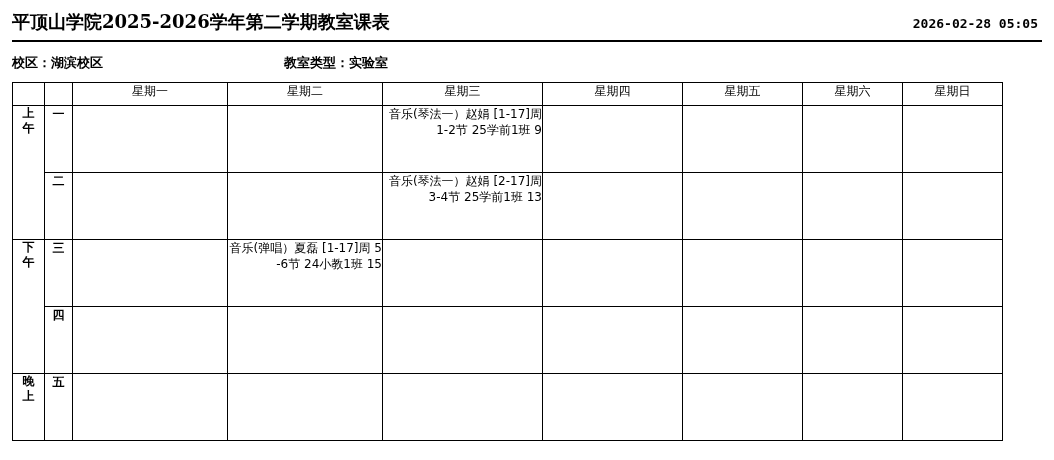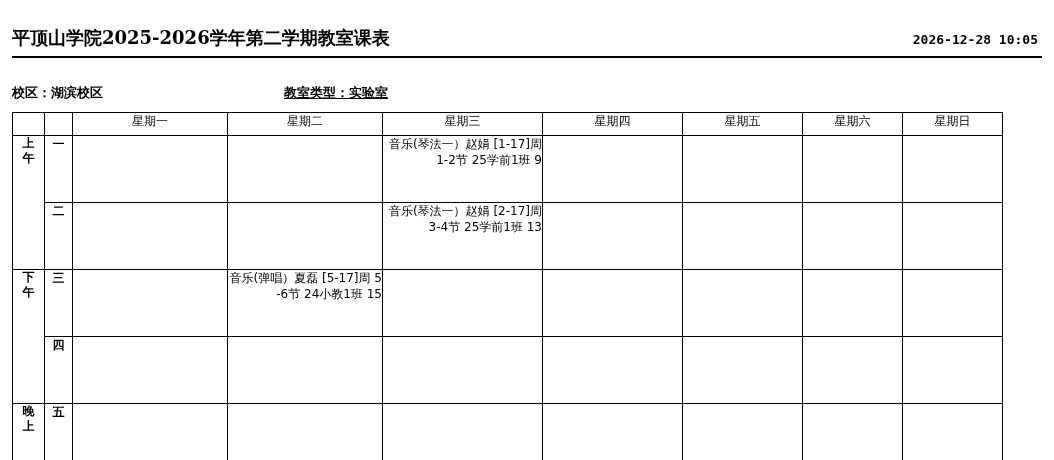--- a/index.html
+++ b/index.html
@@ -12,21 +12,21 @@
     height: 460px;
     font-family: "Liberation Sans", sans-serif;
     color: #000000;
     overflow: hidden;
   }
   .page {
     position: relative;
     width: 1054px;
     height: 460px;
     box-sizing: border-box;
-    padding: 16px 12px;
+    padding: 0 12px;
   }
   
   .header-row {
     display: flex;
     align-items: baseline;
     justify-content: space-between;
     padding-top: 10px;
     padding-bottom: 6px;
   }
   .doc-title {
@@ -51,23 +51,23 @@
   .meta-row {
     display: flex;
     align-items: baseline;
     font-family: "DejaVu Serif", "Liberation Serif", serif;
     font-size: 13px;
     font-weight: bold;
     padding-top: 12px;
     padding-bottom: 10px;
   }
   .meta-item { white-space: nowrap; }
-  .meta-campus { width: 272px; margin-top: 14px; }
+  .meta-campus { width: 272px; }
   .meta-building { width: 250px; }
-  .meta-type { width: 300px; text-decoration: underline; }
+  .meta-type { width: 300px; }
   .meta-room { flex: 1; text-align: right; padding-right: 4px; }
 
   
   table.timetable {
     border-collapse: collapse;
     width: 904px;
     table-layout: fixed;
   }
   table.timetable th,
   table.timetable td {
@@ -114,21 +114,21 @@
     text-align: right;
   }
 </style>
 </head>
 <body>
 
 <div class="page">
 
   <div class="header-row">
     <div class="doc-title">平顶山学院2025-2026学年第二学期教室课表</div>
-    <div class="doc-datetime">2026-12-28 10:05</div>
+    <div class="doc-datetime">2026-02-28 05:05</div>
   </div>
   <div class="rule"></div>
 
   <div class="meta-row">
     <div class="meta-item meta-campus">校区：湖滨校区</div>
     <div class="meta-item meta-type">教室类型：实验室</div>
   </div>
 
   <table class="timetable">
     <colgroup>
@@ -183,21 +183,21 @@
         <td class="cell"></td>
       </tr>
 
       <tr>
         <td class="session" rowspan="2">
           <span>下</span><br>
           <span>午</span>
         </td>
         <td class="period">三</td>
         <td class="cell"></td>
-        <td class="cell">音乐(弹唱）夏磊 [5-17]周 5-6节 24小教1班 15</td>
+        <td class="cell">音乐(弹唱）夏磊 [1-17]周 5-6节 24小教1班 15</td>
         <td class="cell"></td>
         <td class="cell"></td>
         <td class="cell"></td>
         <td class="cell"></td>
         <td class="cell"></td>
       </tr>
 
       <tr>
         <td class="period">四</td>
         <td class="cell"></td>

